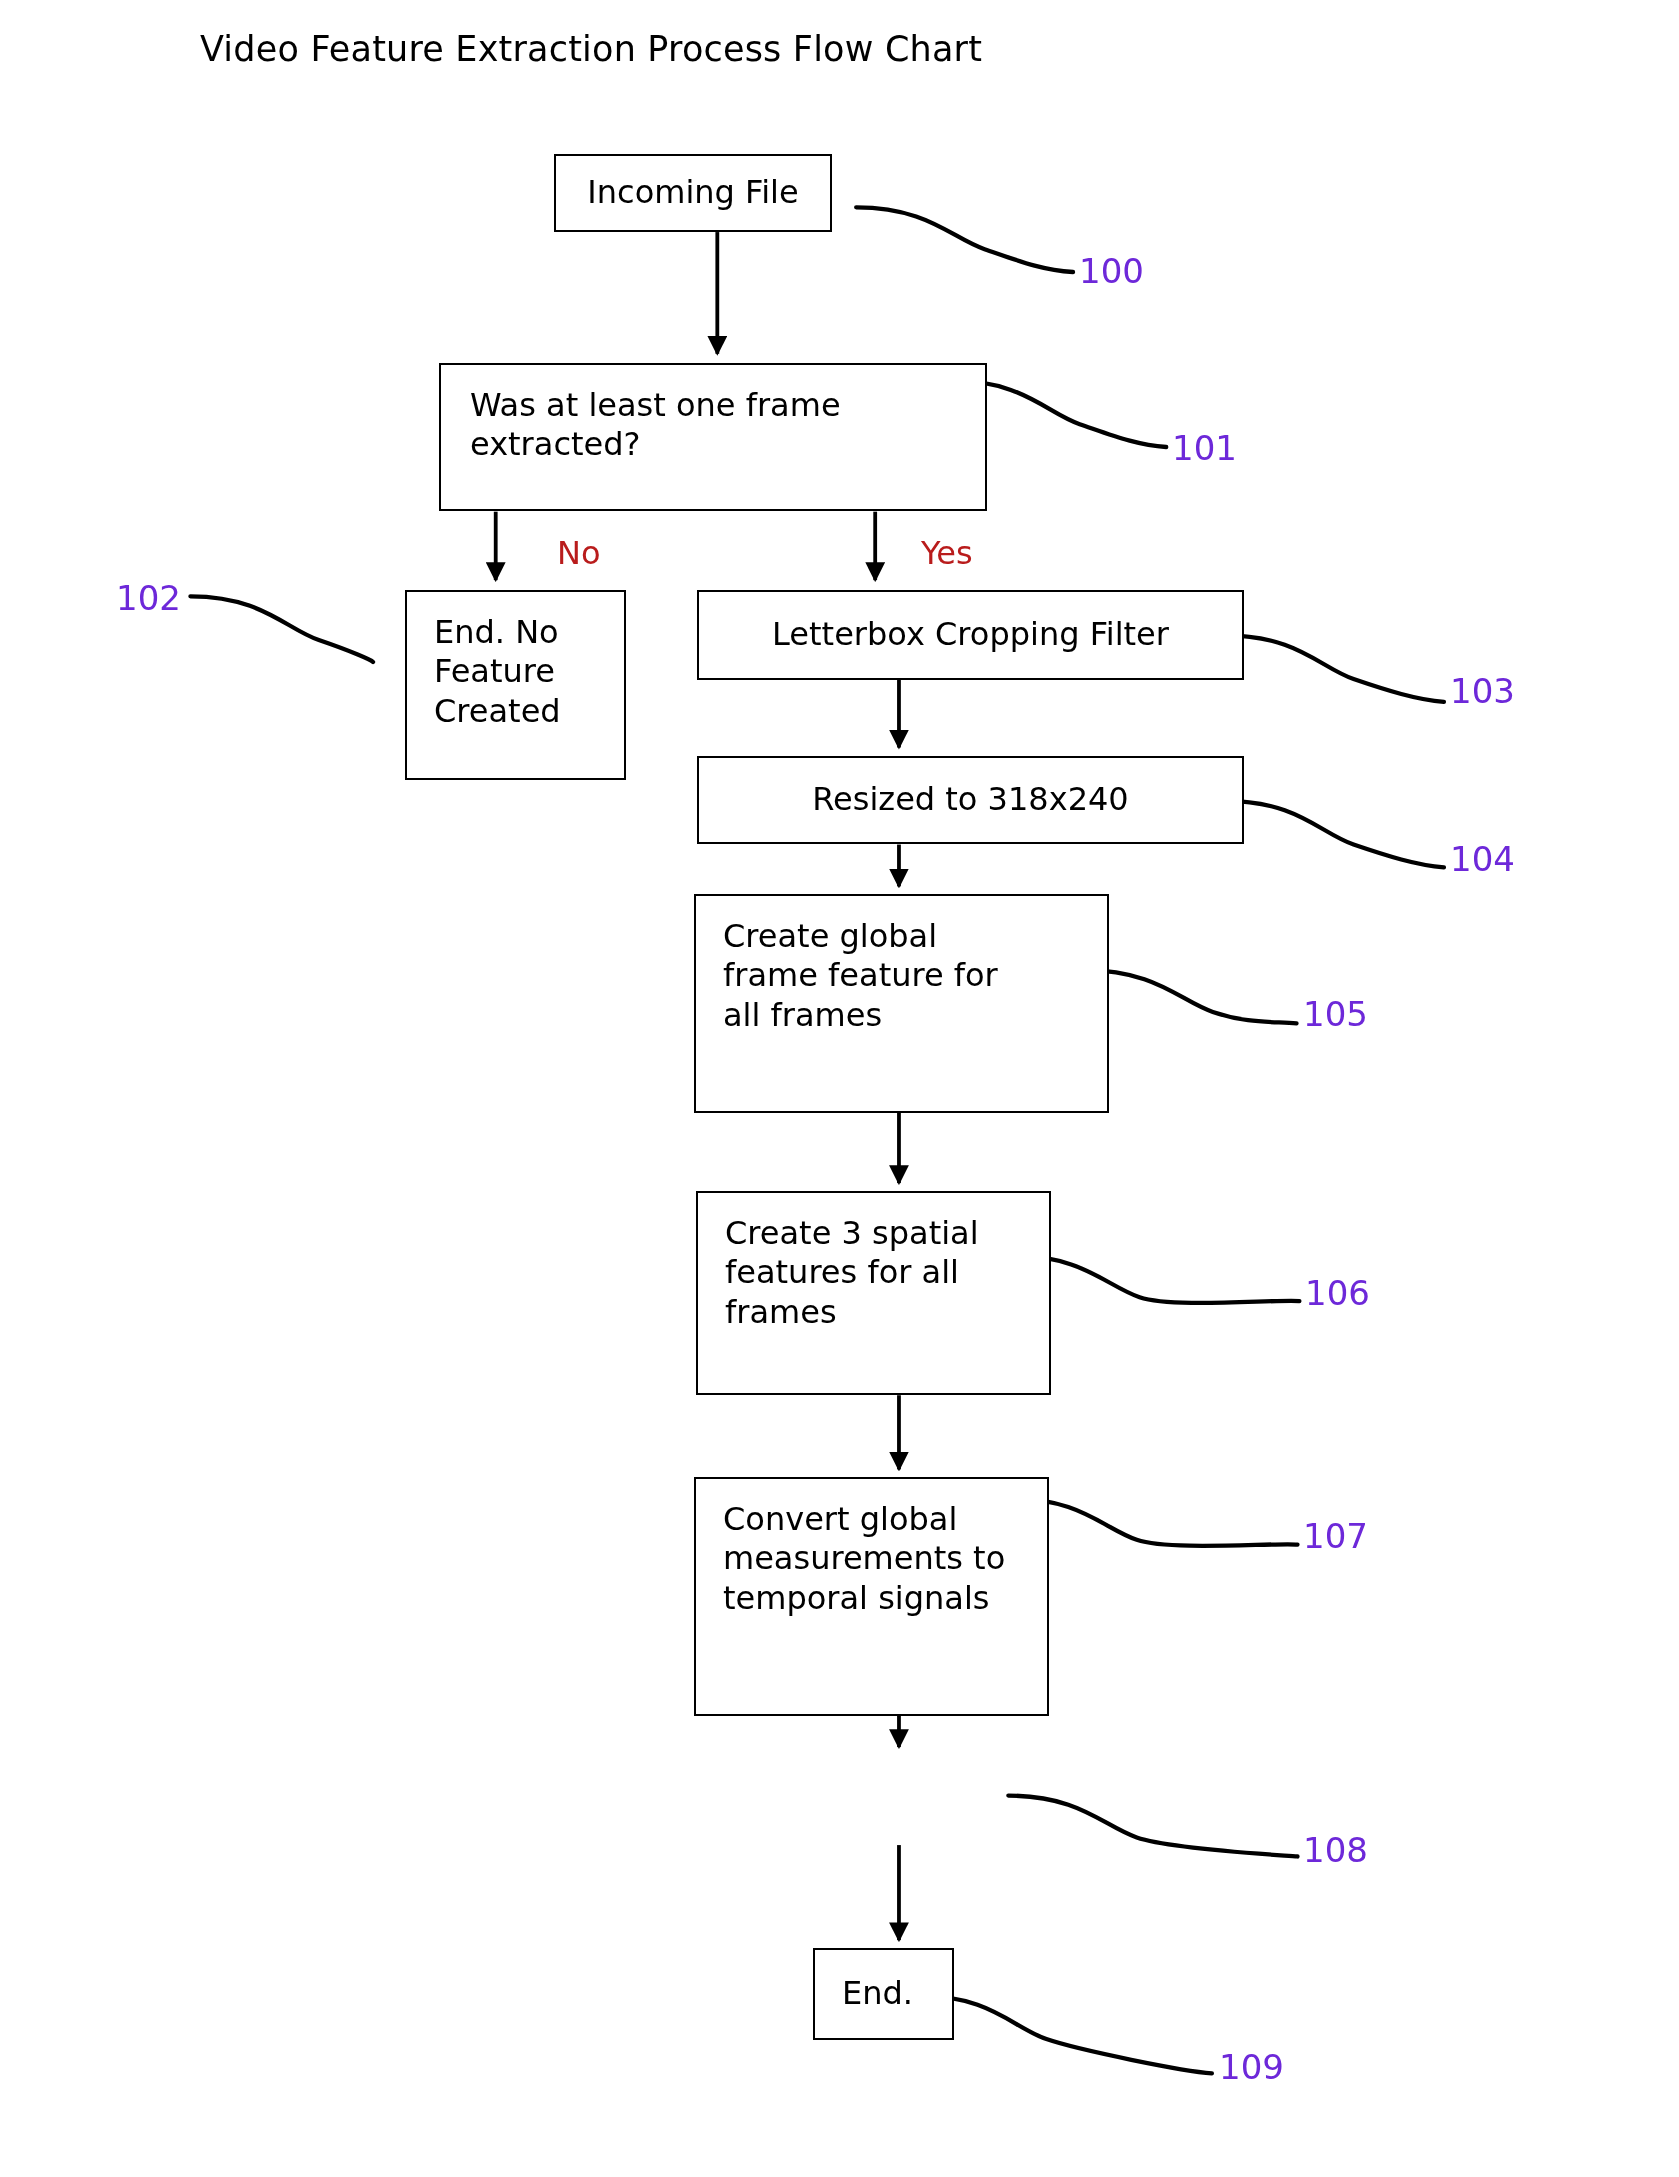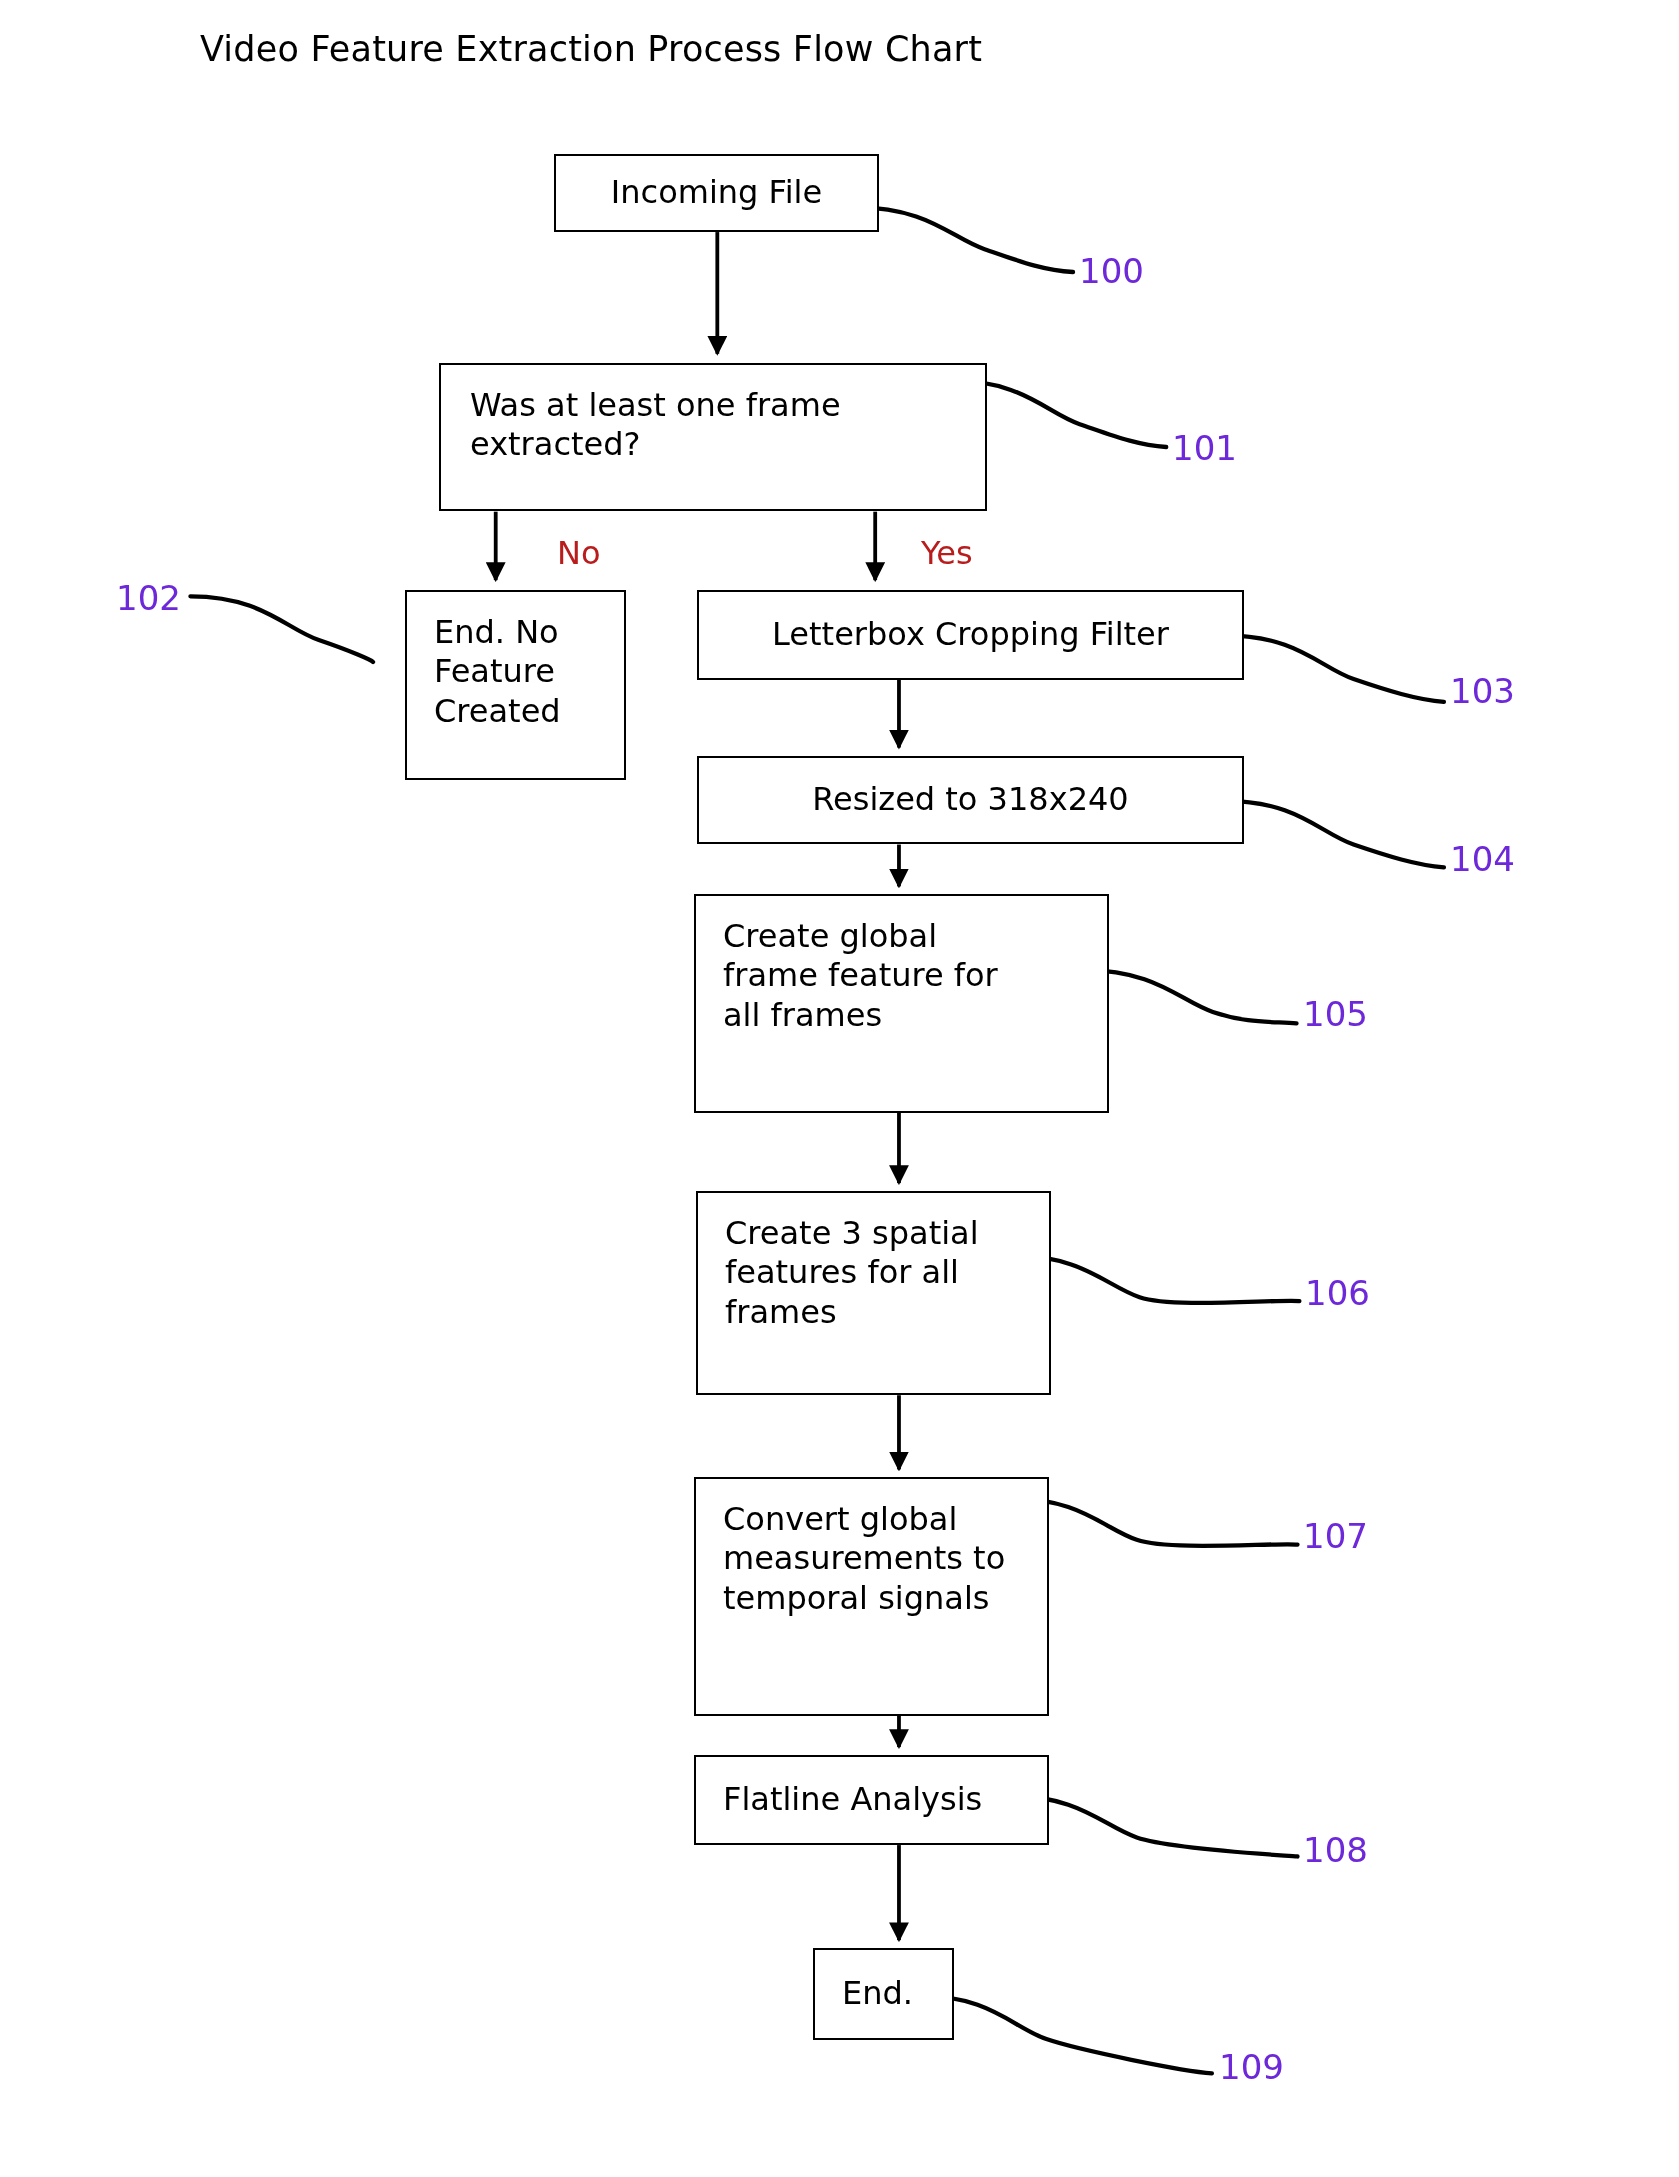--- a/index.html
+++ b/index.html
@@ -117,21 +117,21 @@
       <path d="M 1288 668 C 1363 668, 1388 702, 1423 714 C 1458 726, 1490 736, 1518 738"></path>
       <path d="M 1288 842 C 1363 842, 1388 876, 1423 888 C 1458 900, 1490 910, 1518 912"></path>
       <path d="M 1140 1020 C 1215 1020, 1240 1052, 1275 1064 C 1310 1076, 1335 1074, 1363 1076"></path>
       <path d="M 1063 1320 C 1138 1320, 1163 1352, 1198 1364 C 1233 1376, 1340 1366, 1366 1368"></path>
       <path d="M 1060 1575 C 1135 1575, 1160 1607, 1195 1619 C 1230 1631, 1338 1622, 1364 1624"></path>
       <path d="M 1060 1888 C 1135 1888, 1160 1920, 1195 1932 C 1230 1944, 1338 1950, 1364 1952"></path>
       <path d="M 965 2098 C 1040 2098, 1065 2132, 1100 2144 C 1135 2156, 1245 2178, 1274 2180"></path>
     </g>
   </svg>
 
-  <div class="node center" style="left:554px; top:154px; width:325px; height:78px;">
+  <div class="node center" style="left:554px; top:154px; width:278px; height:78px;">
     <span class="node-text">Incoming File</span>
   </div>
 
   <div class="node left topalign" style="left:439px; top:363px; width:548px; height:148px;padding-left:29px;">
     <span class="node-text">Was at least one frame
 extracted?</span>
   </div>
 
   <div class="node left topalign" style="left:405px; top:590px; width:221px; height:190px;">
     <span class="node-text">End. No
@@ -158,23 +158,20 @@
 features for all
 frames</span>
   </div>
 
   <div class="node left topalign" style="left:694px; top:1477px; width:355px; height:239px;">
     <span class="node-text">Convert global
 measurements to
 temporal signals</span>
   </div>
 
-  <div class="node left" style="left:694px; top:1755px; width:355px; height:90px;">
-    <span class="node-text">Flatline Analysis</span>
-  </div>
 
   <div class="node left" style="left:813px; top:1948px; width:141px; height:92px;">
     <span class="node-text">End.</span>
   </div>
 
   <div class="edge-label" style="left:557px; top:534px;">No</div>
   <div class="edge-label" style="left:921px; top:534px;">Yes</div>
 
   <div class="ref-label" style="left:1079px; top:251px;">100</div>
   <div class="ref-label" style="left:1172px; top:428px;">101</div>

